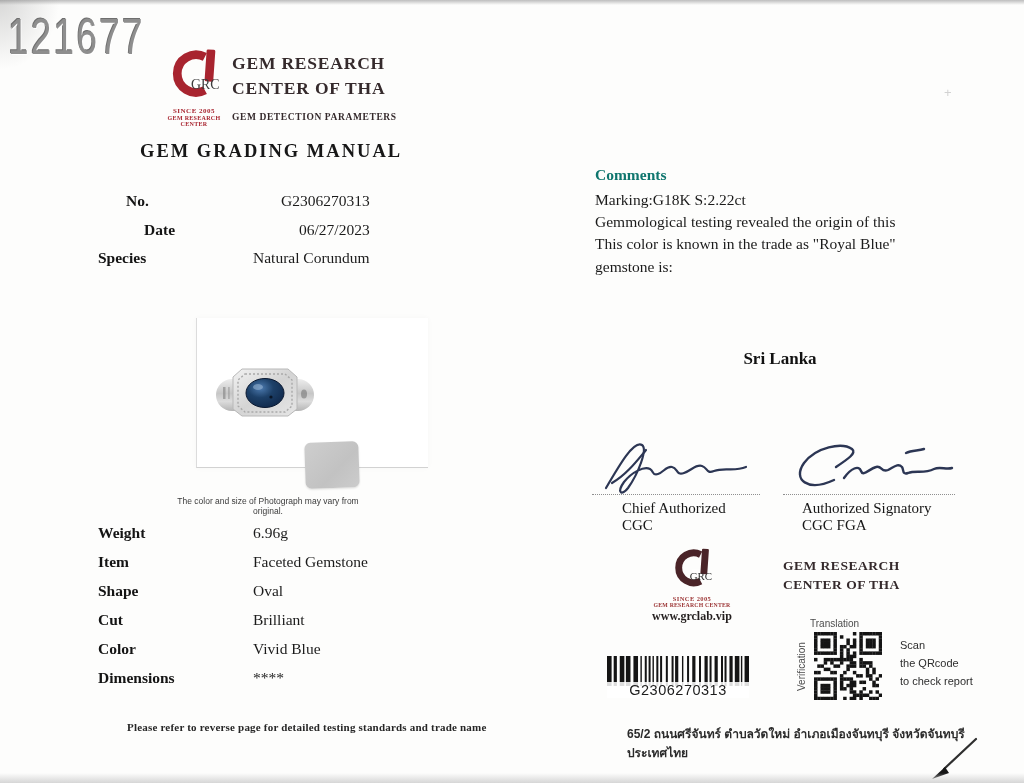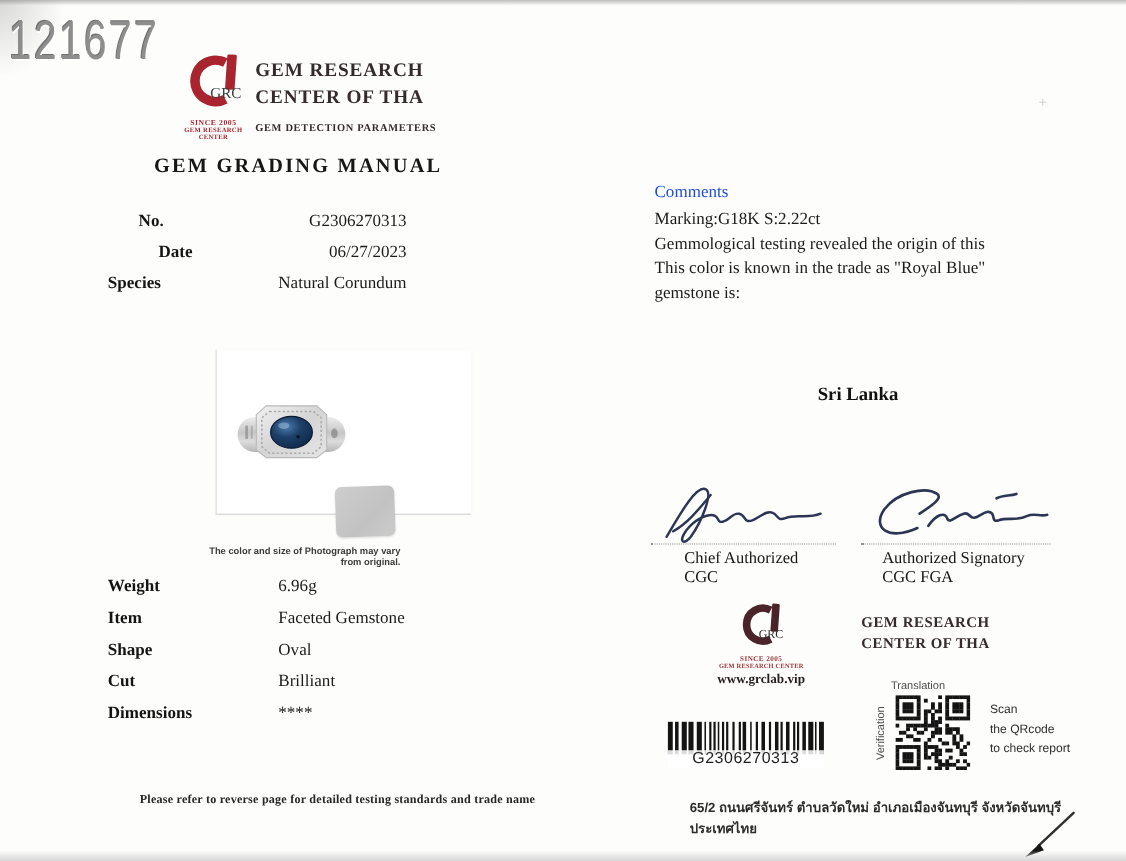--- a/index.html
+++ b/index.html
@@ -46,28 +46,28 @@
     background:#ffffff; border-left:1px solid #dcdcdc; border-bottom:1px solid #d2d2d2;
     box-shadow:0 0 6px rgba(0,0,0,.03);
   }
   .ring-svg { position:absolute; left:18px; top:46px; }
   .sticker {
     position:absolute; left:305px; top:442px; width:54px; height:46px;
     background:linear-gradient(135deg,#cecece,#c2c2c2 60%,#cccccc); border-radius:6px;
     transform:rotate(-2deg); box-shadow:0 1px 2px rgba(0,0,0,.12);
   }
   .photo-caption {
-    position:absolute; left:172px; top:496px; width:192px; text-align:right;
-    font-family:"Liberation Sans", sans-serif; font-size:8.5px; font-weight:bold; color:#3a3a3a;
+    position:absolute; left:172px; top:496px; width:192px; text-align:center;
+    font-family:"Liberation Sans", sans-serif; font-size:8.5px; font-weight:normal; color:#3a3a3a;
   }
 
   .footer-note { position:absolute; left:127px; top:721px; font-size:11px; font-weight:bold; color:#262626; letter-spacing:.2px; }
 
   
-  .comments-heading { position:absolute; left:595px; top:166px; font-size:15.5px; font-weight:normal; color:#1d4ed8; }
+  .comments-heading { position:absolute; left:595px; top:166px; font-size:15.5px; font-weight:bold; color:#0f766e; }
   .comments-lines { position:absolute; left:595px; top:189px; width:380px; }
   .comments-lines div { font-size:15.5px; line-height:22.2px; color:#1b1b1b; }
   .origin { position:absolute; left:595px; top:349px; width:370px; text-align:center; font-size:17px; font-weight:bold; color:#111; }
 
   .sig-line { position:absolute; border-bottom:1.6px dotted #8f8f8f; }
   .sig-label { position:absolute; font-size:15px; line-height:16.5px; color:#161616; }
   .sig-svg { position:absolute; }
 
   .issuer-logo { position:absolute; left:648px; top:547px; width:88px; text-align:center; }
   .issuer-since  { font-size:6.5px; font-weight:bold; color:#9c3535; letter-spacing:.4px; }
@@ -178,20 +178,24 @@
       <span class="kv-lbl">Item</span>
       <span class="kv-val">Faceted Gemstone</span>
     </div>
     <div class="kv-row">
       <span class="kv-lbl">Shape</span>
       <span class="kv-val">Oval</span>
     </div>
     <div class="kv-row">
       <span class="kv-lbl">Cut</span>
       <span class="kv-val">Brilliant</span>
+    </div>
+    <div class="kv-row">
+      <span class="kv-lbl">Color</span>
+      <span class="kv-val">Vivid Blue</span>
     </div>
     <div class="kv-row">
       <span class="kv-lbl">Dimensions</span>
       <span class="kv-val">****</span>
     </div>
   </div>
 
   <div class="footer-note">Please refer to reverse page for detailed testing standards and trade name</div>
 
   <div class="comments-heading">Comments</div>

